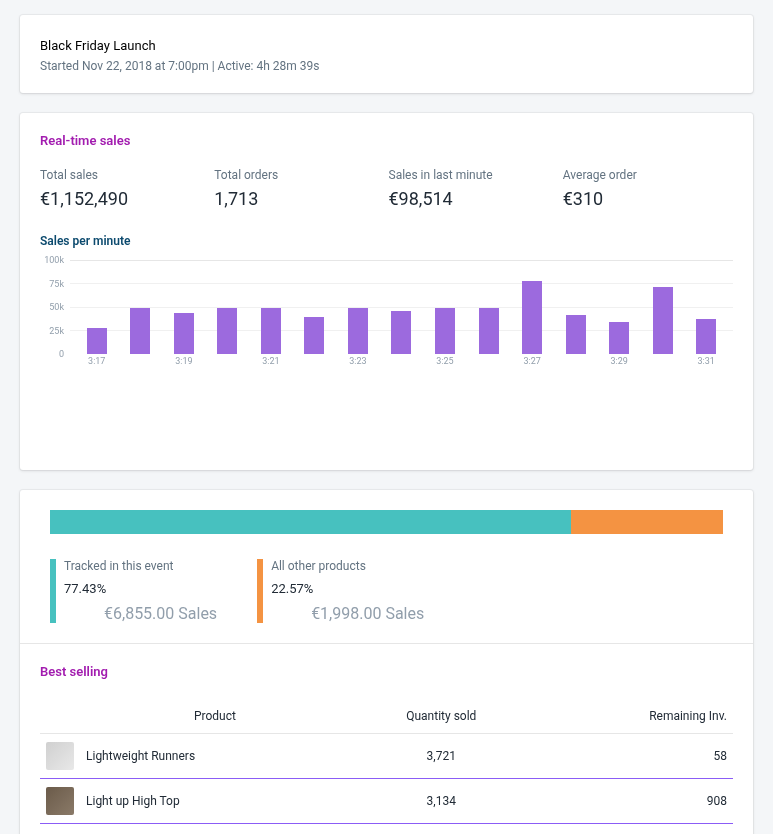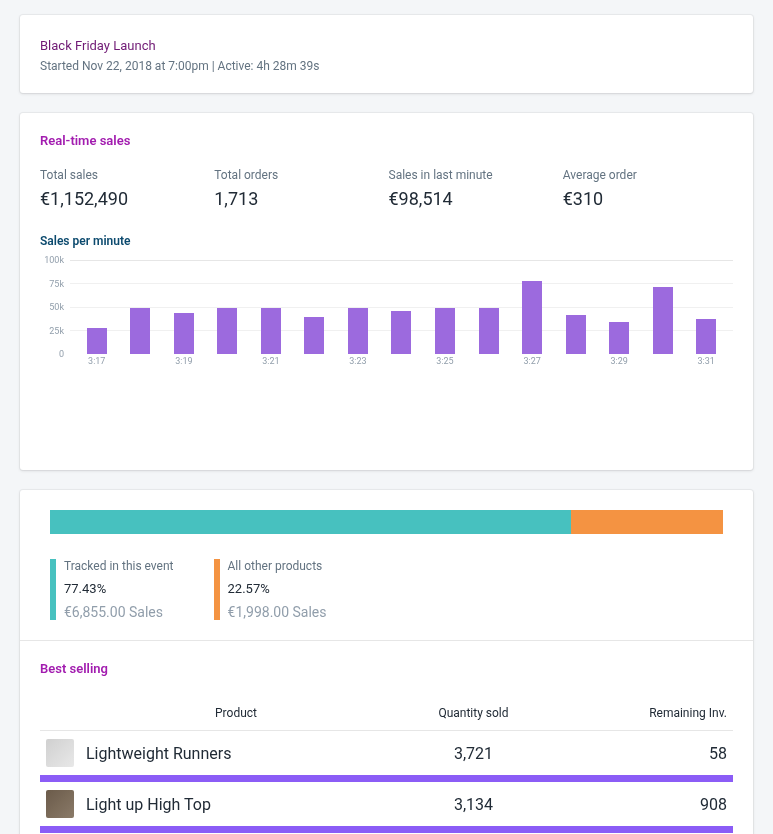--- a/index.html
+++ b/index.html
@@ -1,20 +1,20 @@
 <!DOCTYPE html>
 <html><head>
 <meta charset="utf-8">
 <style>
 * { box-sizing: border-box; margin: 0; padding: 0; }
 body { font-family: -apple-system, BlinkMacSystemFont, "Segoe UI", Roboto, sans-serif; background: #f4f6f8; padding: 15px 20px; color: #212b36; width: 773px; }
 .card { background: #fff; border-radius: 3px; box-shadow: 0 0 0 1px rgba(63,63,68,0.05), 0 1px 3px rgba(63,63,68,0.15); margin-bottom: 20px; }
 .card-pad { padding: 20px; }
 
-.event-link { color: #701a75; font-size: 13px; text-decoration: none; display: inline-block; margin-bottom: 6px; }
+.event-link { color: #000000; font-size: 13px; text-decoration: none; display: inline-block; margin-bottom: 6px; }
 .subtle { color: #637381; font-size: 12px; }
 
 .section-title { font-size: 13px; font-weight: 600; margin-bottom: 20px; color: #a21caf; }
 
 .stats-row { display: flex; gap: 4px; margin-bottom: 25px; }
 .stat { flex: 1; }
 .stat-label { color: #637381; font-size: 12px; margin-bottom: 6px; }
 .stat-value { font-size: 18px; font-weight: 400; color: #212b36; }
 
 .chart-title { font-size: 12px; font-weight: 600; color: #0c4a6e; margin-bottom: 12px; }
@@ -31,29 +31,29 @@
 
 .product-bar { display: flex; height: 24px; margin: 0 10px 25px 10px; }
 .seg-tracked { background: #47c1bf; }
 .seg-other { background: #f49342; }
 
 .legend-row { display: flex; gap: 40px; padding: 0 10px; }
 .legend-item { display: flex; gap: 8px; }
 .legend-swatch { width: 6px; align-self: stretch; }
 .legend-text .l-label { font-size: 12px; color: #637381; margin-bottom: 8px; }
 .legend-text .l-pct { font-size: 13px; color: #212b36; margin-bottom: 8px; }
-.legend-text .l-sales { font-size: 14px; color: #919eab; }
+.legend-text .l-sales { font-size: 16px; color: #919eab; margin-left: 40px; }
 
 .divider { border-top: 1px solid #e6e6e6; }
 
 .best-table { width: 100%; border-collapse: collapse; margin-top: 15px; }
 .best-table th { text-align: center; font-size: 12px; font-weight: 400; color: #212b36; padding: 10px 6px; border-bottom: 1px solid #e6e6e6; }
 .best-table th.num, .best-table td.num { text-align: right; }
 .best-table th.center, .best-table td.center { text-align: center; }
-.best-table td { font-size: 16px; color: #212b36; padding: 8px 6px; border-bottom: 7px solid #8b5cf6; }
+.best-table td { font-size: 12px; color: #212b36; padding: 8px 6px; border-bottom: 1px solid #8b5cf6; }
 .thumb { width: 28px; height: 28px; background: linear-gradient(135deg,#d0d0d0,#e8e8e8); border-radius: 2px; display: inline-block; vertical-align: middle; }
 .thumb2 { background: linear-gradient(135deg,#6b5b4a,#8a7a68); }
 </style>
 </head>
 <body>
 
 <div class="card">
   <div class="card-pad">
     <a href="#" class="event-link">Black Friday Launch</a>
     <div class="subtle">Started Nov 22, 2018 at 7:00pm | Active: 4h 28m 39s</div>

